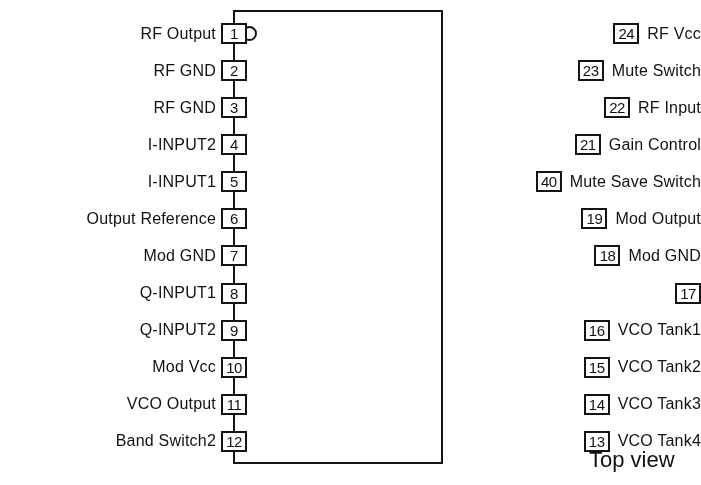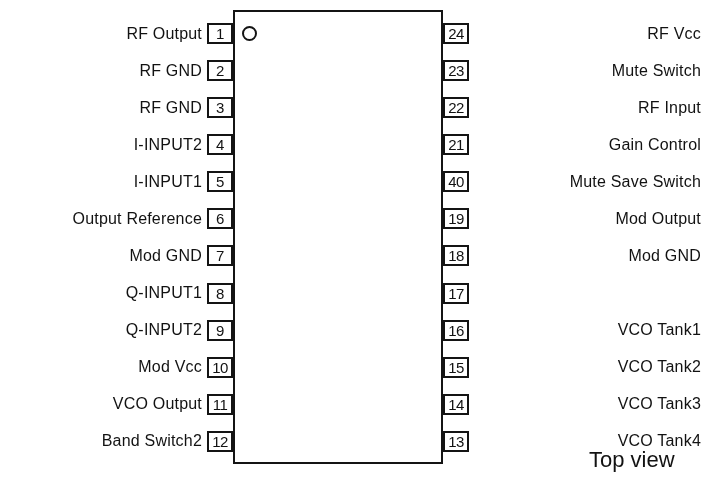--- a/index.html
+++ b/index.html
@@ -34,25 +34,25 @@
     background: #ffffff;
   }
   .pin-col {
     position: absolute;
     top: 23px;
     height: 429px;
     display: flex;
     flex-direction: column;
     justify-content: space-between;
   }
-  .pin-col.left  { left: 0;     width: 233px; }
+  .pin-col.left  { left: 0;     width: 233px; padding-left: 14px; }
   .pin-col.right { left: 443px; width: 258px; }
   .pin-row { display: flex; align-items: center; height: 21px; }
   .pin-col.left .pin-row  { justify-content: flex-end; }
-  .pin-col.right .pin-row { justify-content: space-between; }
+  .pin-col.right .pin-row { justify-content: flex-end; }
   .pin-box {
     flex: none;
     width: 26px;
     height: 21px;
     border: 2px solid #141414;
     box-sizing: border-box;
     display: flex;
     align-items: center;
     justify-content: center;
     font-size: 15px;

